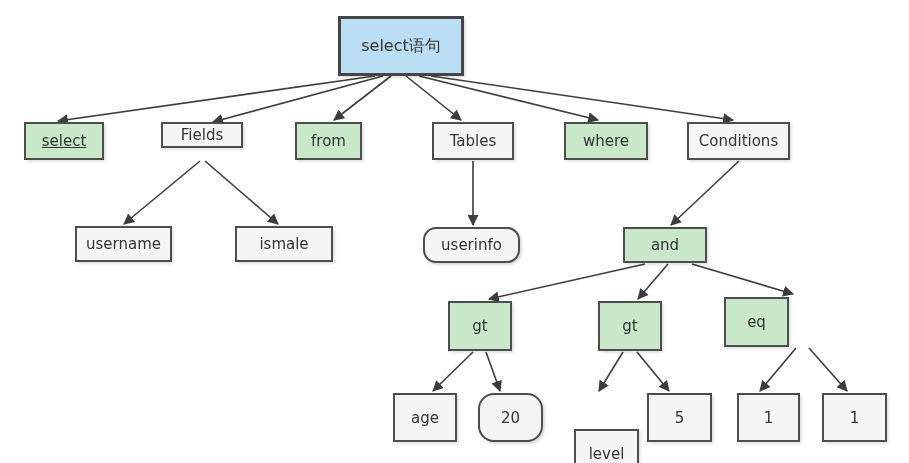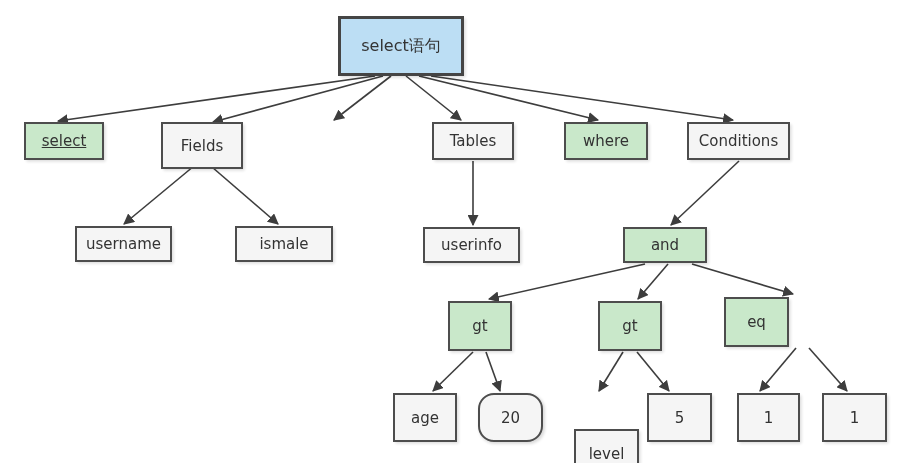--- a/index.html
+++ b/index.html
@@ -64,28 +64,29 @@
     <line x1="486" y1="352" x2="500" y2="391" marker-end="url(#arrow)"></line>
     <line x1="623" y1="352" x2="599" y2="391" marker-end="url(#arrow)"></line>
     <line x1="637" y1="352" x2="669" y2="391" marker-end="url(#arrow)"></line>
     <line x1="796" y1="348" x2="760" y2="391" marker-end="url(#arrow)"></line>
     <line x1="809" y1="348" x2="847" y2="391" marker-end="url(#arrow)"></line>
   </svg>
 
   <div class="node root" style="left:338px;top:16px;width:126px;height:60px;">select语句</div>
 
   <div class="node green" style="left:24px;top:122px;width:80px;height:38px;text-decoration:underline;">select</div>
-  <div class="node" style="left:161px;top:122px;width:82px;height:47px;">Fields</div>
+  <div class="node" style="left:161px;top:122px;width:82px;height:26px;">Fields</div>
+  <div class="node green" style="left:295px;top:122px;width:67px;height:38px;">from</div>
   <div class="node" style="left:432px;top:122px;width:82px;height:38px;">Tables</div>
   <div class="node green" style="left:564px;top:122px;width:84px;height:38px;">where</div>
   <div class="node" style="left:687px;top:122px;width:103px;height:38px;">Conditions</div>
 
   <div class="node" style="left:75px;top:226px;width:97px;height:36px;">username</div>
   <div class="node" style="left:235px;top:226px;width:98px;height:36px;">ismale</div>
-  <div class="node" style="left:423px;top:227px;width:97px;height:36px;">userinfo</div>
+  <div class="node" style="left:423px;top:227px;width:97px;height:36px;border-radius:13px;">userinfo</div>
   <div class="node green" style="left:623px;top:227px;width:84px;height:36px;">and</div>
 
   <div class="node green" style="left:448px;top:301px;width:64px;height:50px;">gt</div>
   <div class="node green" style="left:598px;top:301px;width:64px;height:50px;">gt</div>
   <div class="node green" style="left:724px;top:297px;width:65px;height:50px;">eq</div>
 
   <div class="node" style="left:393px;top:393px;width:64px;height:49px;">age</div>
   <div class="node" style="left:478px;top:393px;width:65px;height:49px;border-radius:16px;">20</div>
   <div class="node" style="left:574px;top:393px;width:65px;height:49px;margin-top:36px;">level</div>
   <div class="node" style="left:647px;top:393px;width:65px;height:49px;">5</div>

